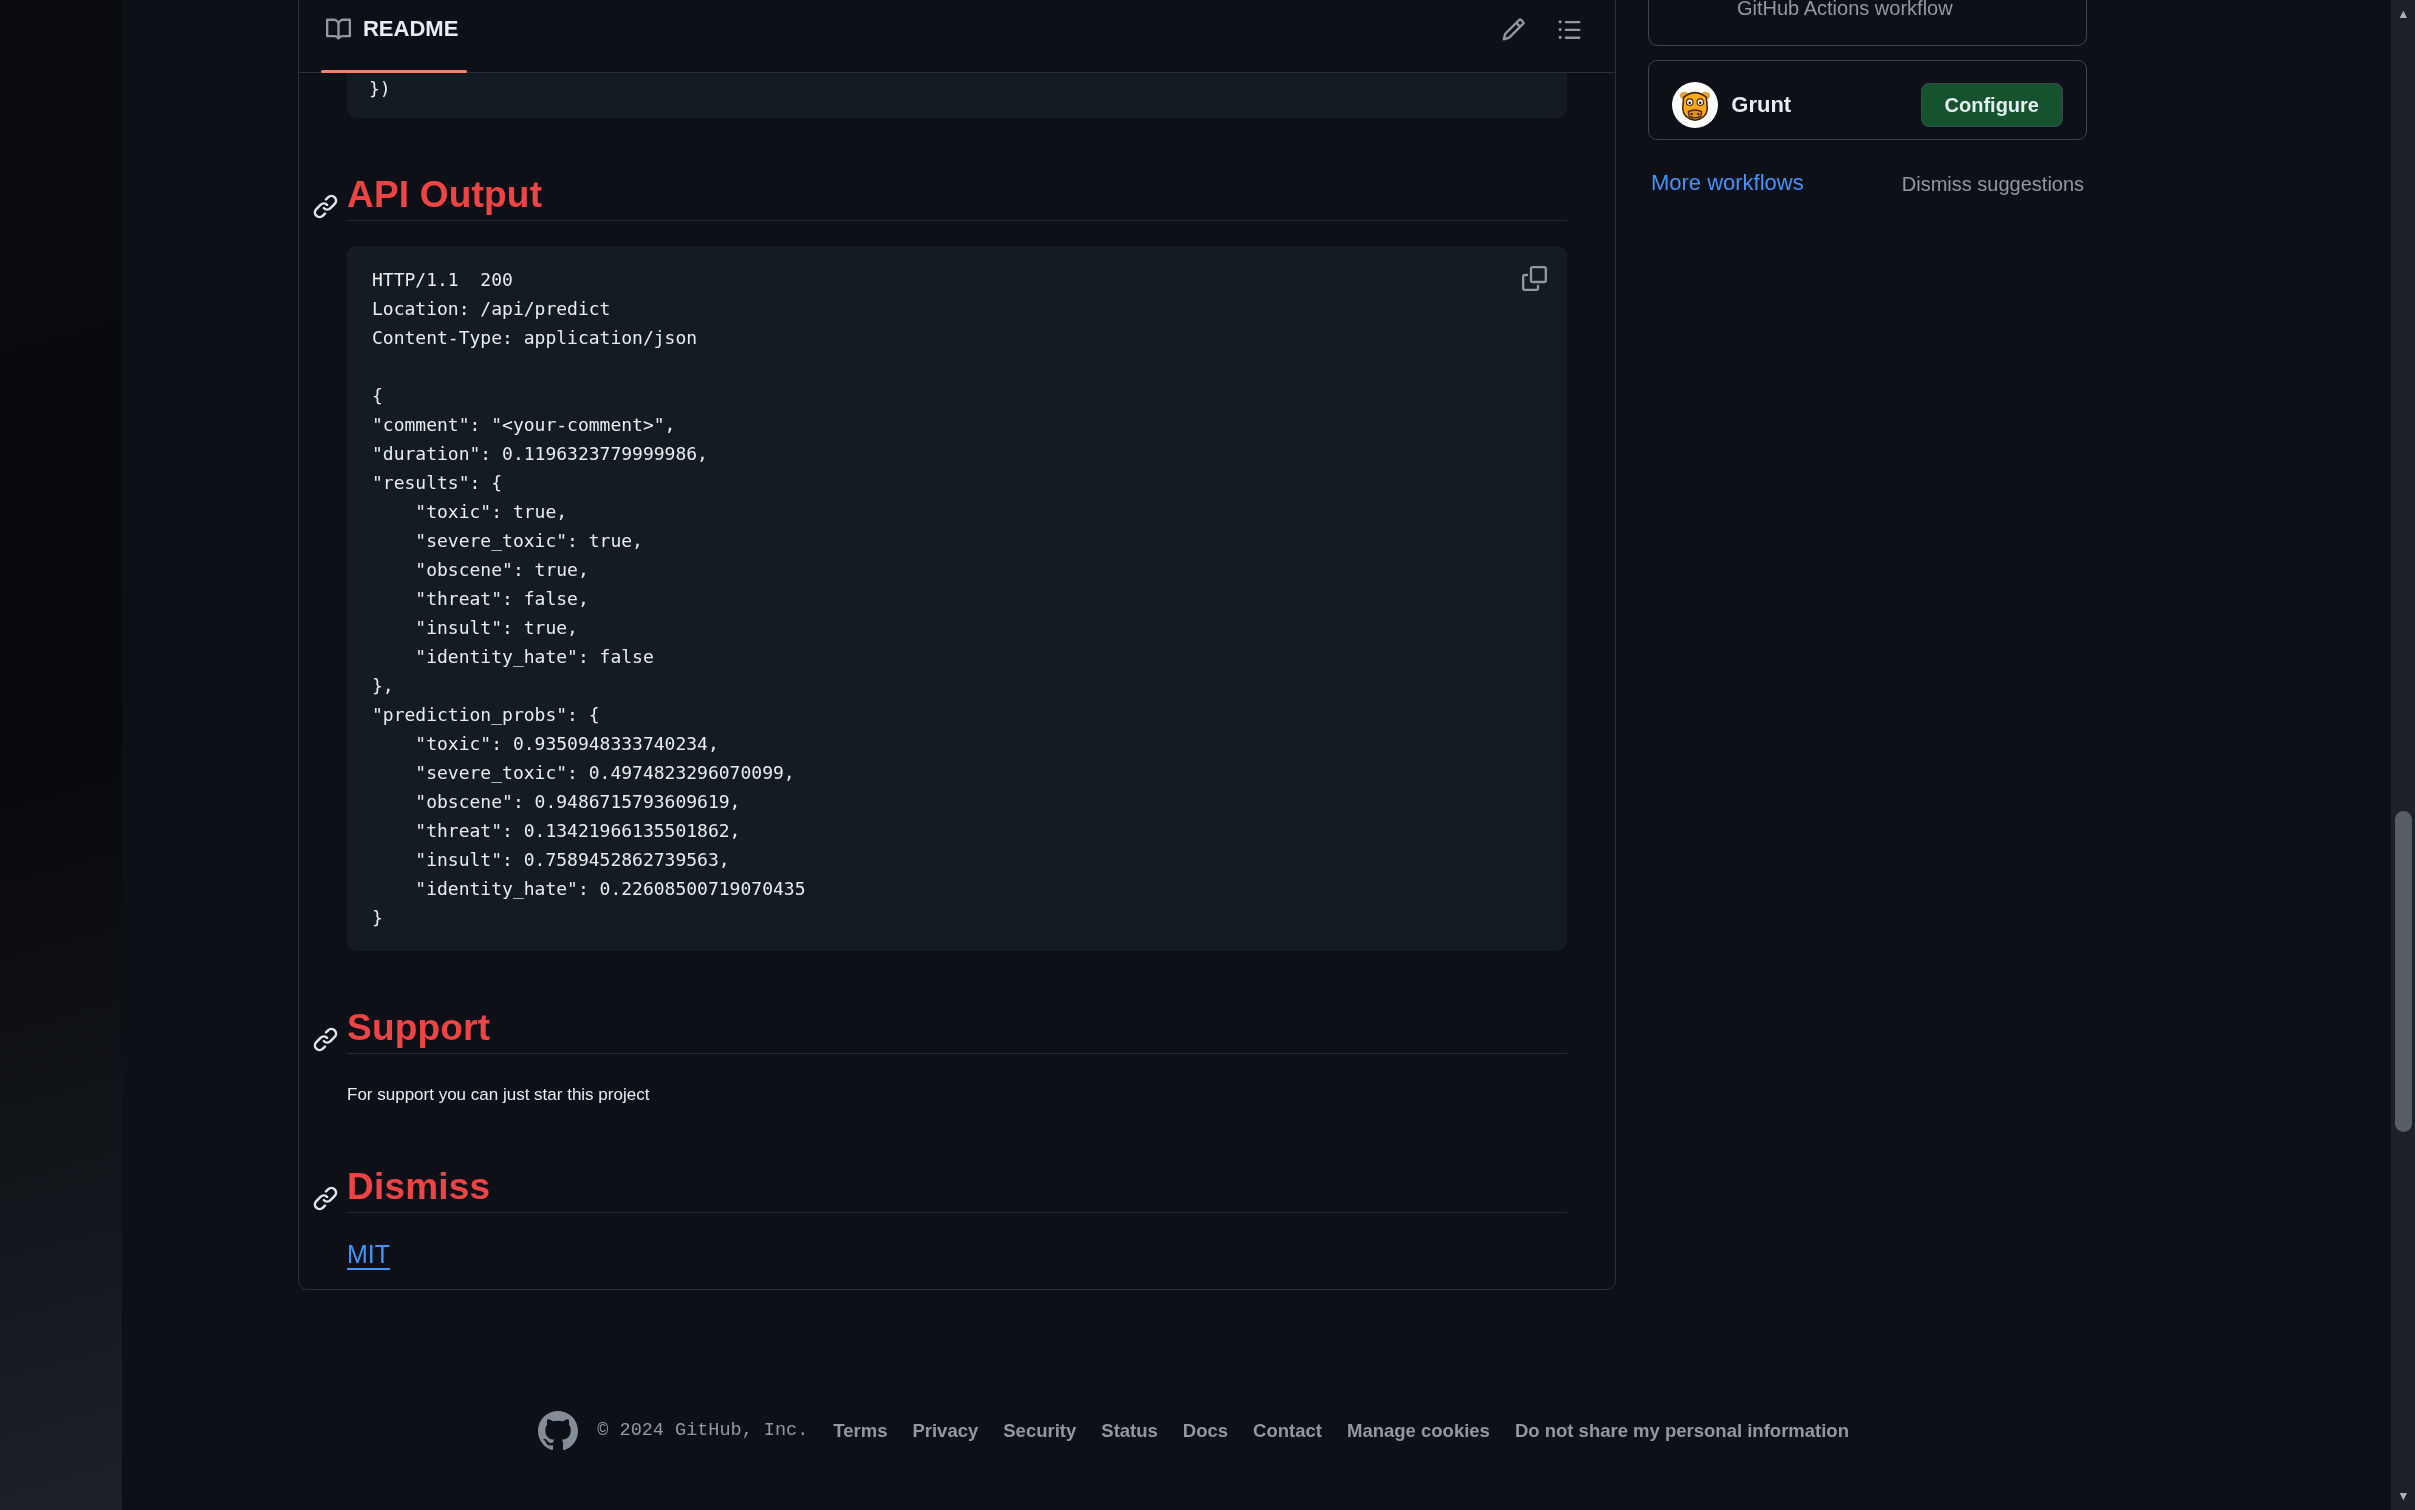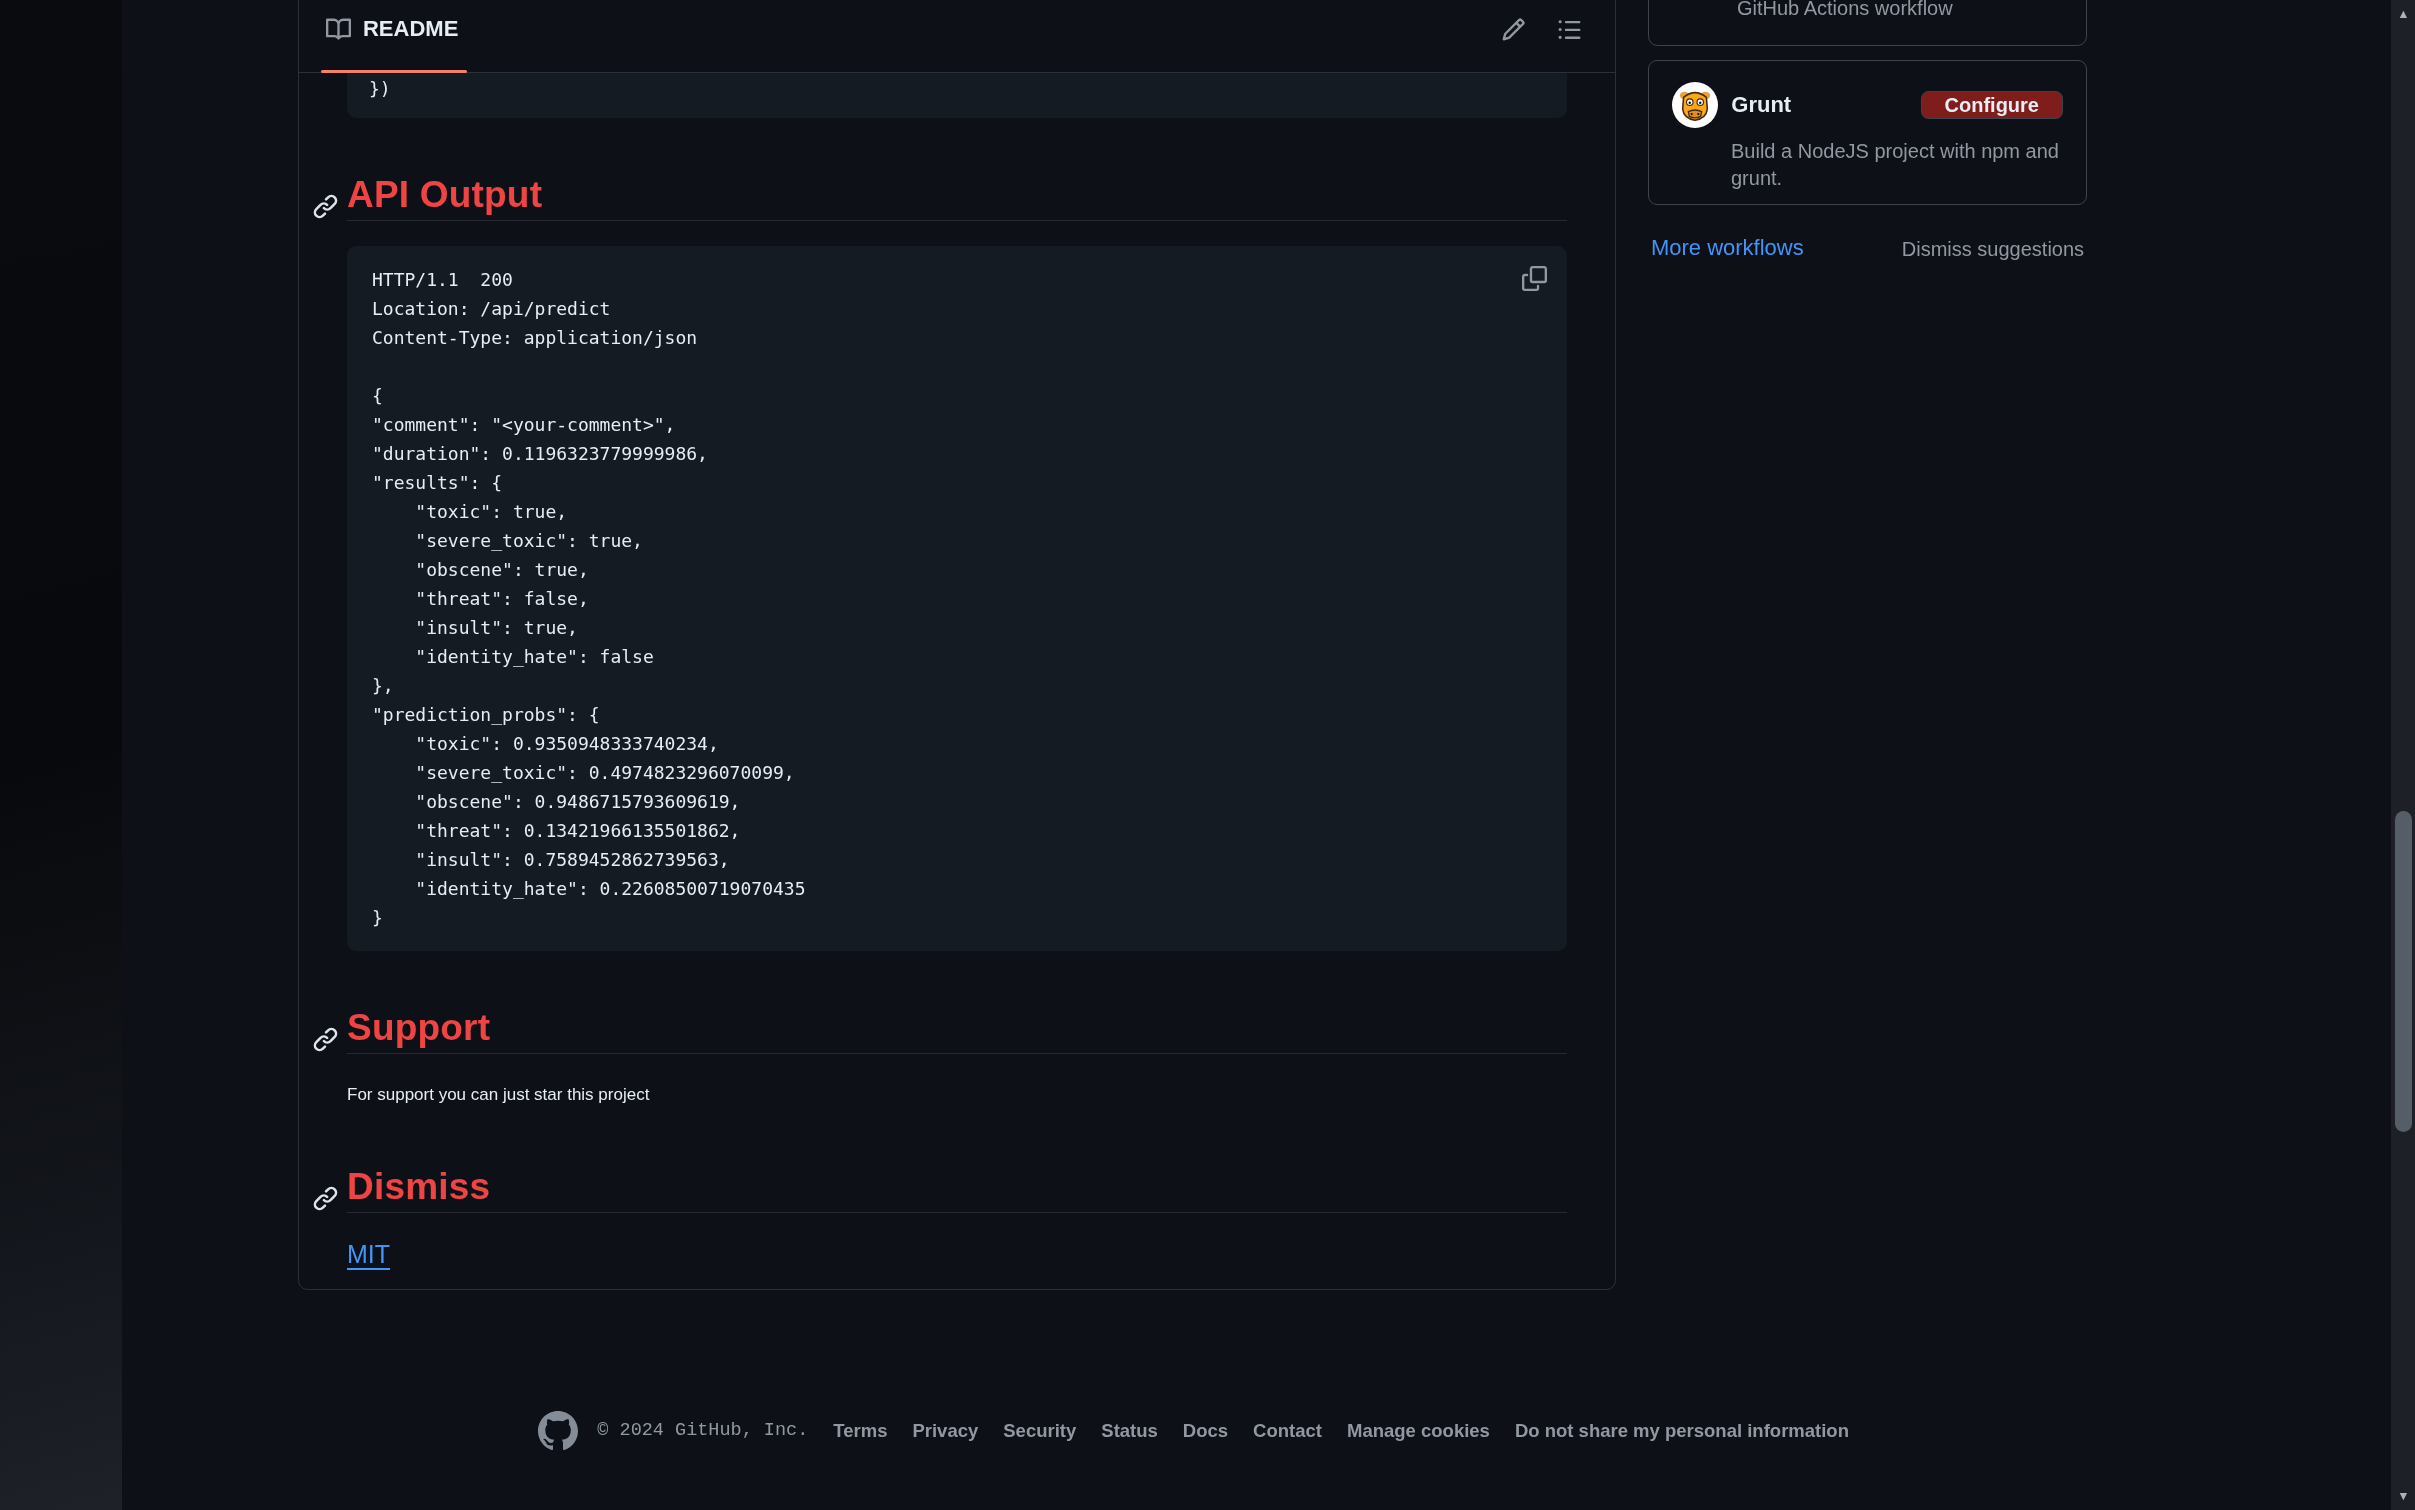--- a/index.html
+++ b/index.html
@@ -93,22 +93,22 @@
     margin-top:52px; border:1px solid #3d444d; border-radius:9px;
     padding:21px 23px 11px; background:#0d1117;
   }
   .grunt-row { display:flex; align-items:center; }
   .grunt-avatar {
     width:46px; height:46px; border-radius:50%; background:#ffffff;
     display:flex; align-items:center; justify-content:center; flex:none;
   }
   .grunt-title { margin-left:13.3px; font-size:22px; font-weight:700; color:#e6edf3; }
   .configure-btn {
-    margin-left:auto; height:28px; padding:0 23px;
-    background:#7f1d1d; border:1px solid #3d444d; border-radius:7.6px;
+    margin-left:auto; height:44px; padding:0 23px;
+    background:#14532d; border:1px solid #3d444d; border-radius:7.6px;
     color:#e6edf3; font-size:20px; font-weight:600; cursor:pointer;
     font-family:"Liberation Sans",sans-serif;
   }
   .grunt-desc { margin:9.5px 0 0 59px; font-size:20px; line-height:27.6px; color:#9198a1; }
   .workflow-row {
     display:flex; justify-content:space-between; align-items:flex-end; margin-top:30px;
     padding:0 2.9px;
   }
   .more-workflows { color:#4493f8; font-size:22px; text-decoration:none; cursor:pointer; }
   .dismiss-btn {
@@ -263,21 +263,20 @@
             <circle cx="14.5" cy="17.6" r="1.3" fill="#1c1108"></circle>
             <circle cx="25.5" cy="17.6" r="1.3" fill="#1c1108"></circle>
             <path d="M13 27 Q20 23.5 27 27 L26 32 Q20 35 14 32 Z" fill="#e08f1f" stroke="#452712" stroke-width="1.4"></path>
             <circle cx="16.5" cy="29.5" r="1.2" fill="#1c1108"></circle>
             <circle cx="23.5" cy="29.5" r="1.2" fill="#1c1108"></circle>
           </svg>
         </span>
         <span class="grunt-title">Grunt</span>
         <button class="configure-btn">Configure</button>
       </div>
-      <p class="grunt-desc">Build a NodeJS project with npm and grunt.</p>
     </div>
 
     <div class="workflow-row">
       <a class="more-workflows">More workflows</a>
       <button class="dismiss-btn">Dismiss suggestions</button>
     </div>
   </aside>
 
   <footer class="footer">
     <span class="gh-mark">

